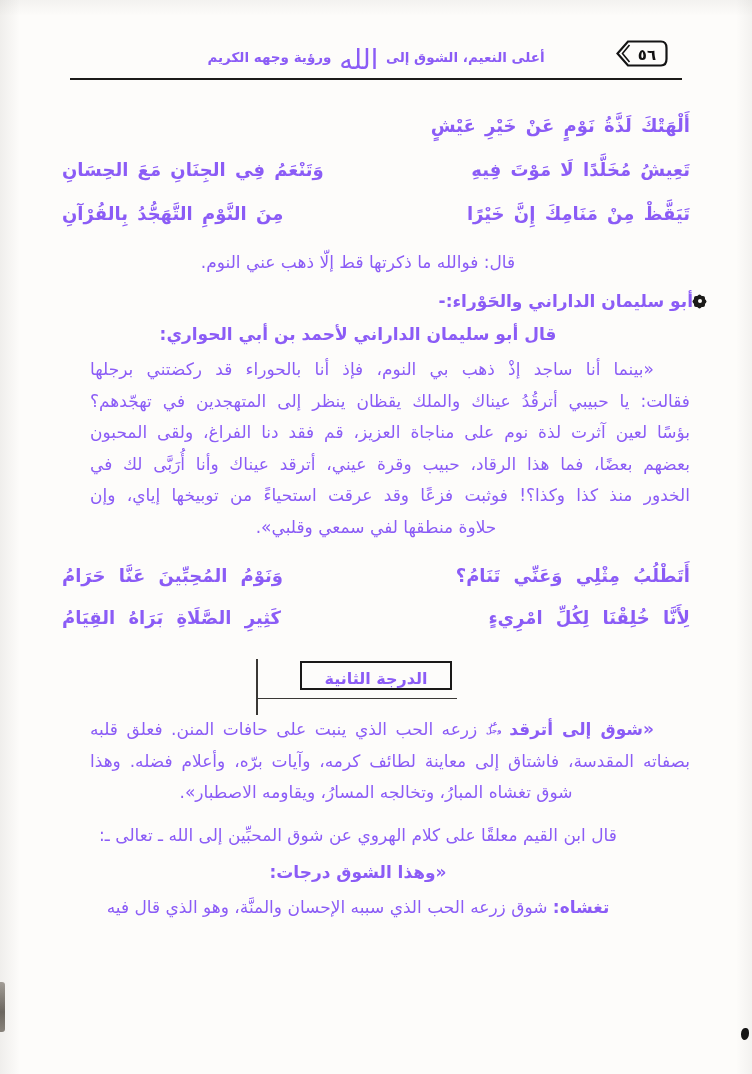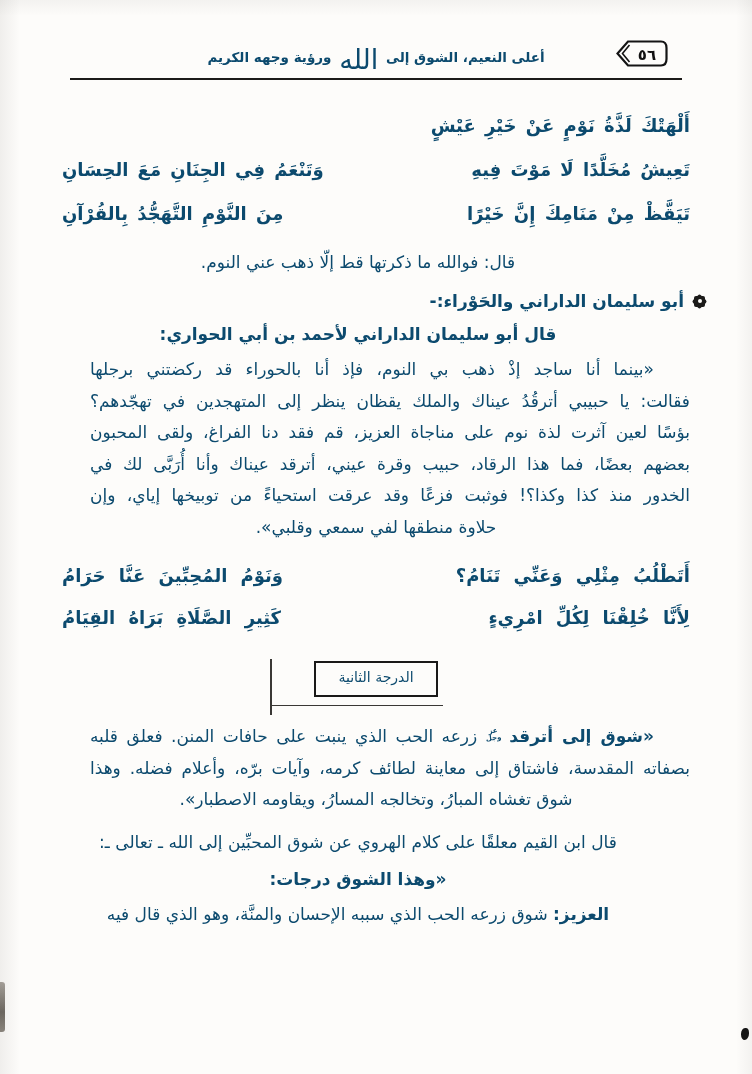--- a/index.html
+++ b/index.html
@@ -5,21 +5,21 @@
   * { margin: 0; padding: 0; box-sizing: border-box; }
   body {
     width: 752px; height: 1074px;
     background: #e9e7e2;
     font-family: "DejaVu Sans", sans-serif;
   }
   .page {
     position: relative;
     width: 752px; height: 1074px;
     background: #fdfcfa;
-    color: #0c4a6e;
+    color: #8b5cf6;
     direction: rtl;
     overflow: hidden;
   }
   .page::after {
     content: ""; position: absolute; inset: 0; pointer-events: none;
     background:
       linear-gradient(90deg, rgba(60,55,50,.07), rgba(0,0,0,0) 20px, rgba(0,0,0,0) calc(100% - 16px), rgba(60,55,50,.05)),
       linear-gradient(180deg, rgba(60,55,50,.05), rgba(0,0,0,0) 16px);
   }
 
@@ -48,40 +48,40 @@
   .poem2 { margin-top: 12px; }
   .poem2 .verse { line-height: 42px; word-spacing: 7px; }
 
   .line { line-height: 31.5px; text-align: center; }
   .just { text-align: justify; text-align-last: justify; margin-left: 28px; }
   .indent { padding-right: 36px; }
 
   .narration { margin-top: 10px; line-height: 32px; }
   .bullet-row {
     margin-top: 6px; margin-right: -16px; line-height: 34px;
-    display: flex; align-items: center; gap: 9px;
+    display: flex; align-items: center; 
     font-weight: 700; font-size: 17px;
   }
   .intro { line-height: 32px; font-weight: bold; }
   .story { margin-top: 4px; }
   .story .line { font-size: 17px; }
 
   
   .flower { width: 13px; height: 13px; position: relative; display: inline-block; flex: 0 0 auto; }
   .flower::before, .flower::after {
     content: ""; position: absolute; inset: 1px; background: #1c1b19; border-radius: 2px;
   }
   .flower::before { transform: rotate(45deg); }
   .flower i { position: absolute; inset: 4.5px; background: #fdfcfa; border-radius: 50%; z-index: 1; }
 
   
   .degree-wrap { margin: 22px auto 24px; width: fit-content; position: relative; }
   .degree-box {
-    border: 2px solid #1a1918; padding: 6px 22px 10px;
-    font-weight: 400; font-size: 14px; background: #fdfcfa; position: relative; z-index: 1;
+    border: 2px solid #1a1918; padding: 6px 22px 0;
+    font-weight: 700; font-size: 16px; background: #fdfcfa; position: relative; z-index: 1;
   }
   .stray-v {
     position: absolute; left: -44px; top: -2px; width: 1.5px; height: 56px;
     background: #3a3835;
   }
   .stray-h {
     position: absolute; left: -44px; right: -5px; bottom: -9px; height: 1.5px;
     background: #3a3835;
   }
 
@@ -188,21 +188,21 @@
       </div>
       <div class="line just">بصفاته المقدسة، فاشتاق إلى معاينة لطائف كرمه، وآيات برّه، وأعلام فضله. وهذا</div>
       <div class="line">شوق تغشاه المبارُ، وتخالجه المسارُ، ويقاومه الاصطبار».</div>
     </section>
 
     <p class="line qayyim indent">قال ابن القيم معلقًا على كلام الهروي عن شوق المحبِّين إلى الله ـ تعالى ـ:</p>
 
     <p class="line degrees indent">«وهذا الشوق درجات:</p>
 
     <p class="line first-degree indent">
-      <b>العزيز:</b>
+      <b>تغشاه:</b>
       <span>شوق زرعه الحب الذي سببه الإحسان والمنَّة، وهو الذي قال فيه</span>
     </p>
 
   </main>
 
   <span class="speck-br"></span>
   <span class="smudge-bl"></span>
 
 </div>
 

